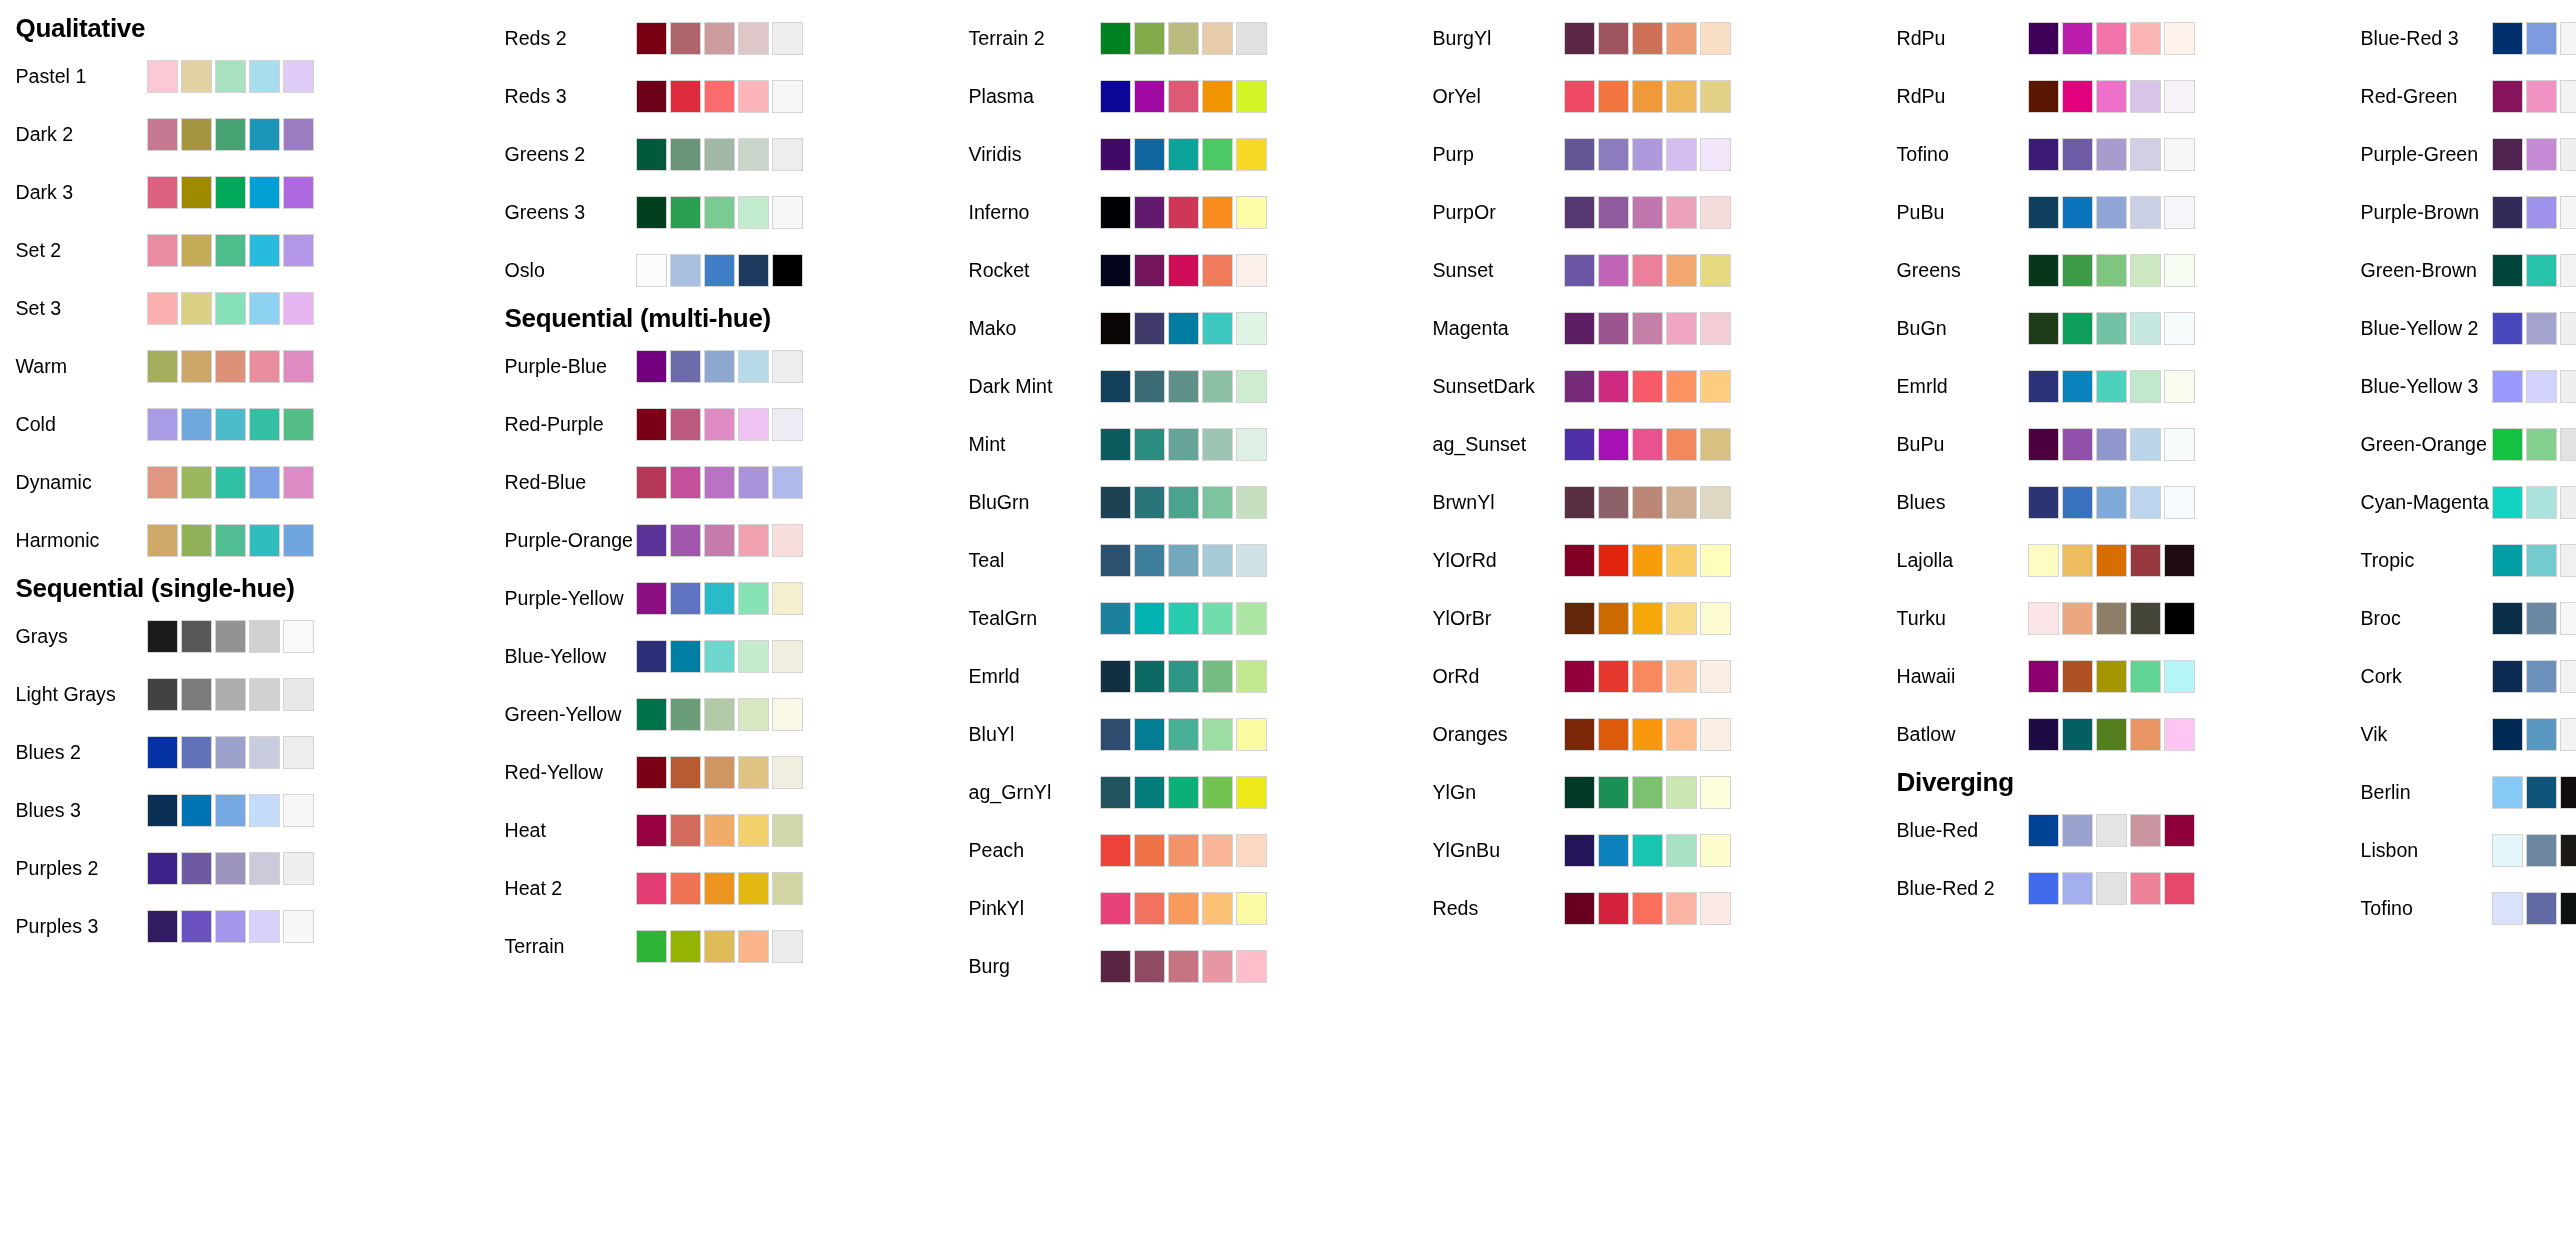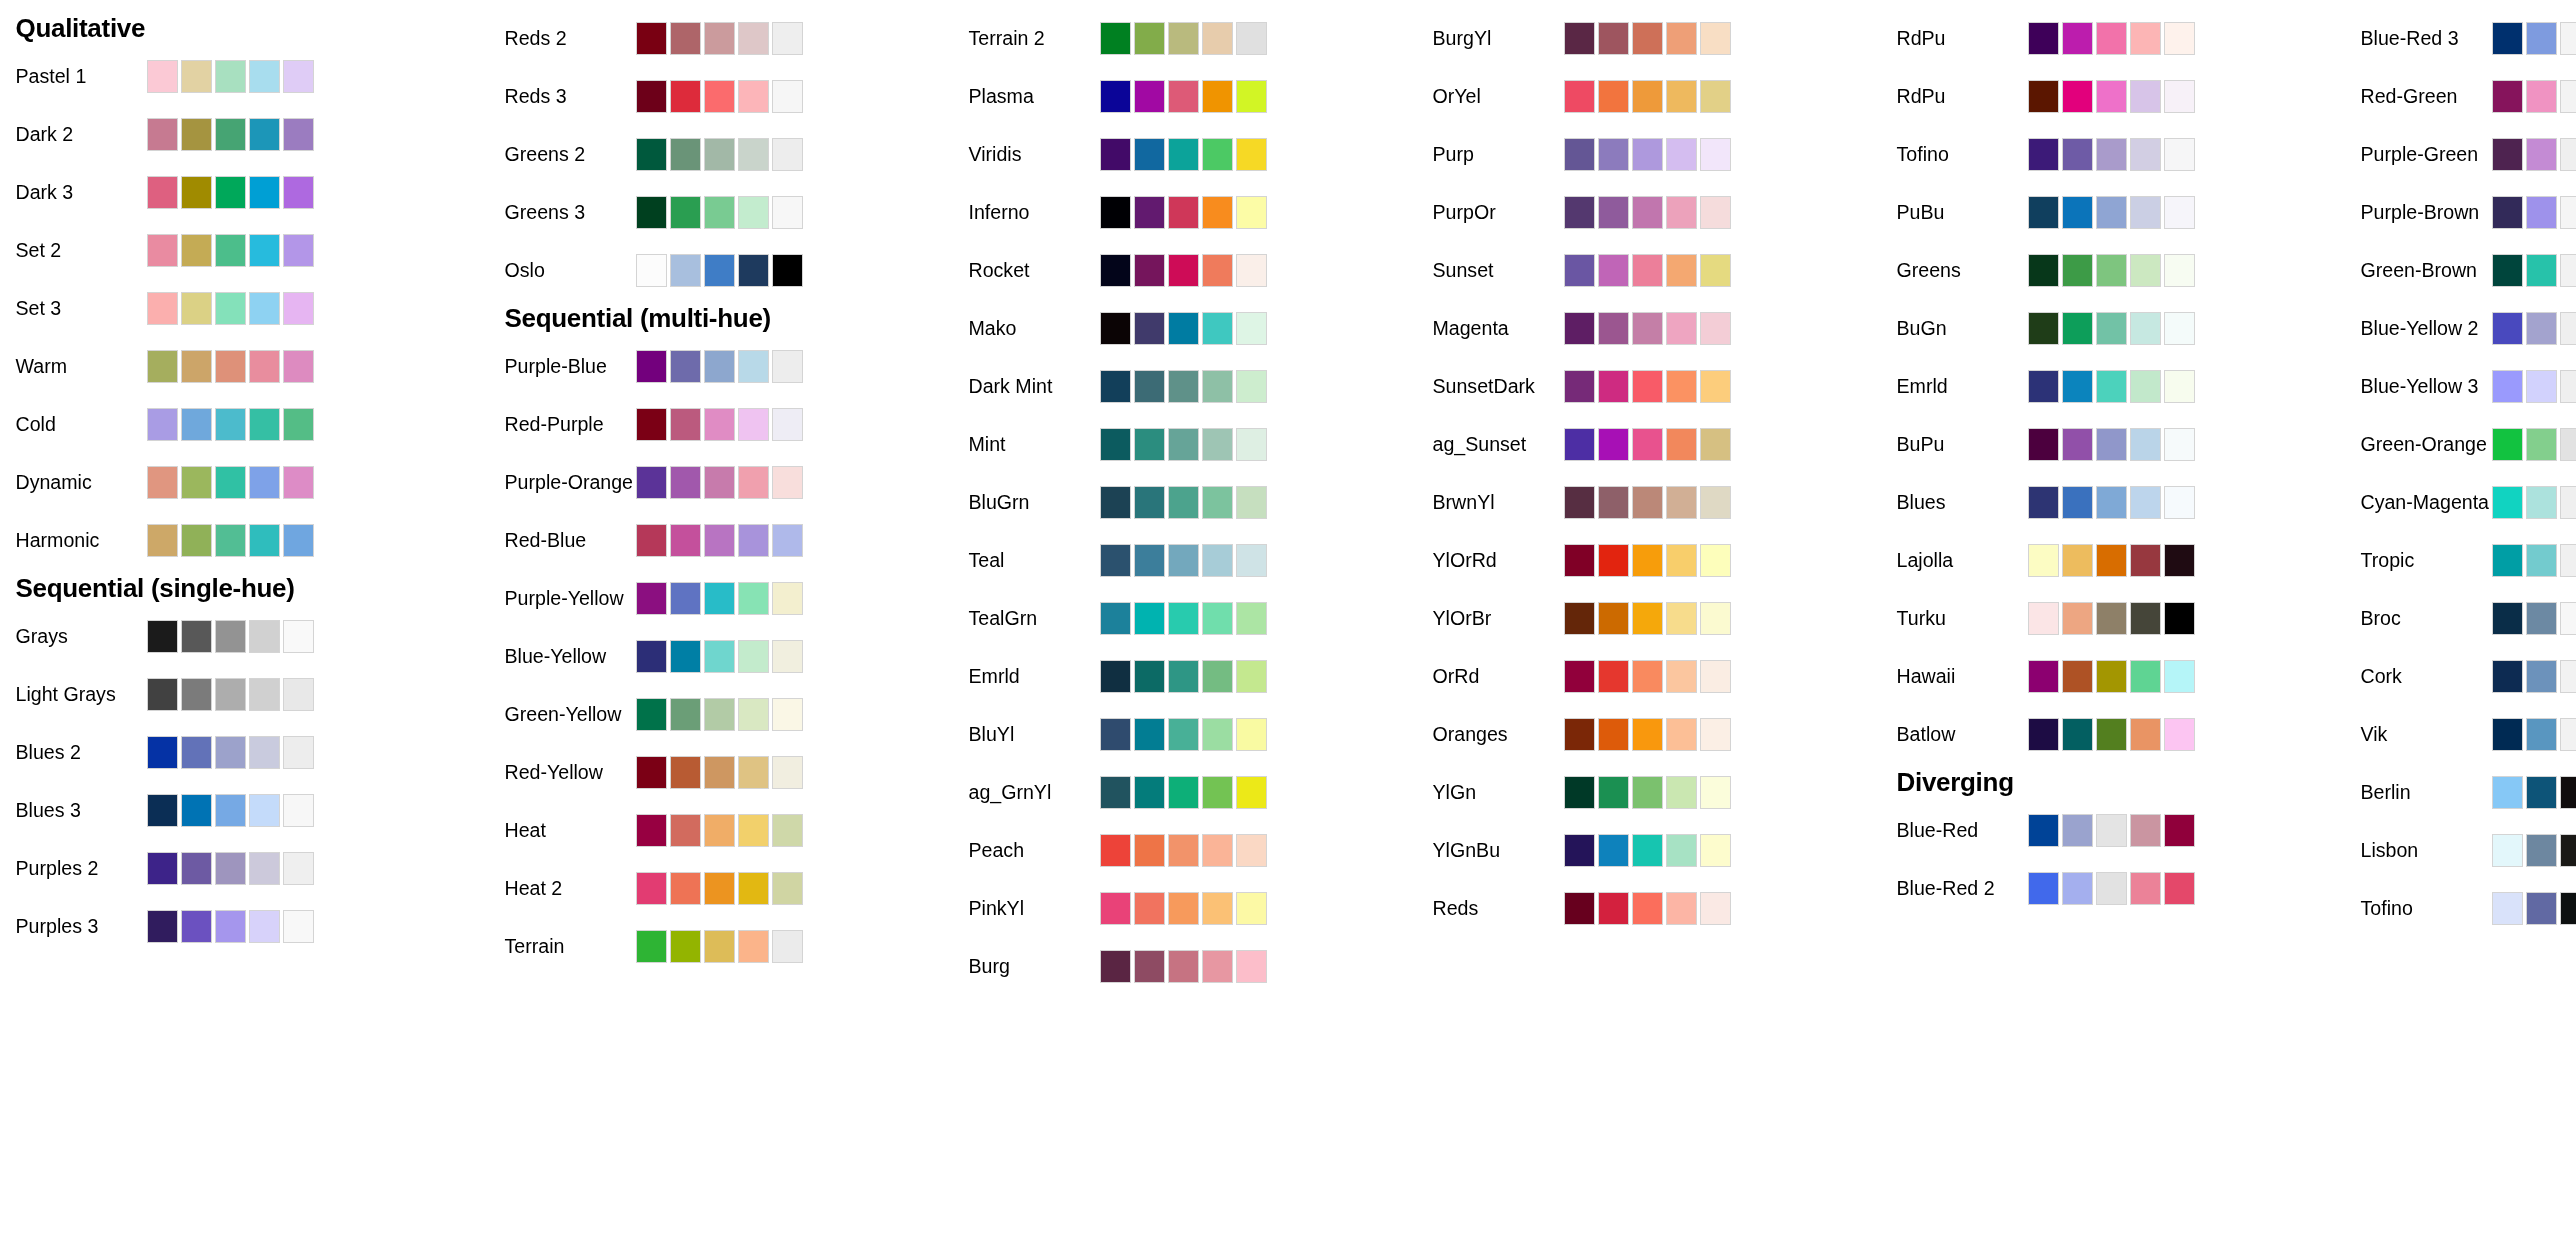--- a/index.html
+++ b/index.html
@@ -312,40 +312,40 @@
         <div class="row-label">Red-Purple</div>
         <div class="swatches">
           <div class="swatch" style="background-color: rgb(123, 0, 21);"></div>
           <div class="swatch" style="background-color: rgb(187, 90, 126);"></div>
           <div class="swatch" style="background-color: rgb(224, 140, 196);"></div>
           <div class="swatch" style="background-color: rgb(239, 195, 241);"></div>
           <div class="swatch" style="background-color: rgb(238, 237, 245);"></div>
         </div>
       </div>
       <div class="row">
+        <div class="row-label">Red-Blue</div>
+        <div class="swatches">
+          <div class="swatch" style="background-color: rgb(181, 56, 89);"></div>
+          <div class="swatch" style="background-color: rgb(196, 80, 156);"></div>
+          <div class="swatch" style="background-color: rgb(184, 116, 194);"></div>
+          <div class="swatch" style="background-color: rgb(168, 147, 219);"></div>
+          <div class="swatch" style="background-color: rgb(175, 185, 234);"></div>
+        </div>
+      </div>
+      <div class="row">
         <div class="row-label">Purple-Orange</div>
         <div class="swatches">
           <div class="swatch" style="background-color: rgb(91, 51, 152);"></div>
           <div class="swatch" style="background-color: rgb(161, 88, 172);"></div>
           <div class="swatch" style="background-color: rgb(199, 123, 172);"></div>
           <div class="swatch" style="background-color: rgb(240, 160, 174);"></div>
           <div class="swatch" style="background-color: rgb(248, 222, 220);"></div>
         </div>
       </div>
       <div class="row">
-        <div class="row-label">Red-Blue</div>
-        <div class="swatches">
-          <div class="swatch" style="background-color: rgb(181, 56, 89);"></div>
-          <div class="swatch" style="background-color: rgb(196, 80, 156);"></div>
-          <div class="swatch" style="background-color: rgb(184, 116, 194);"></div>
-          <div class="swatch" style="background-color: rgb(168, 147, 219);"></div>
-          <div class="swatch" style="background-color: rgb(175, 185, 234);"></div>
-        </div>
-      </div>
-      <div class="row">
         <div class="row-label">Purple-Yellow</div>
         <div class="swatches">
           <div class="swatch" style="background-color: rgb(139, 15, 128);"></div>
           <div class="swatch" style="background-color: rgb(95, 115, 194);"></div>
           <div class="swatch" style="background-color: rgb(40, 188, 200);"></div>
           <div class="swatch" style="background-color: rgb(135, 227, 180);"></div>
           <div class="swatch" style="background-color: rgb(243, 239, 207);"></div>
         </div>
       </div>
       <div class="row">

